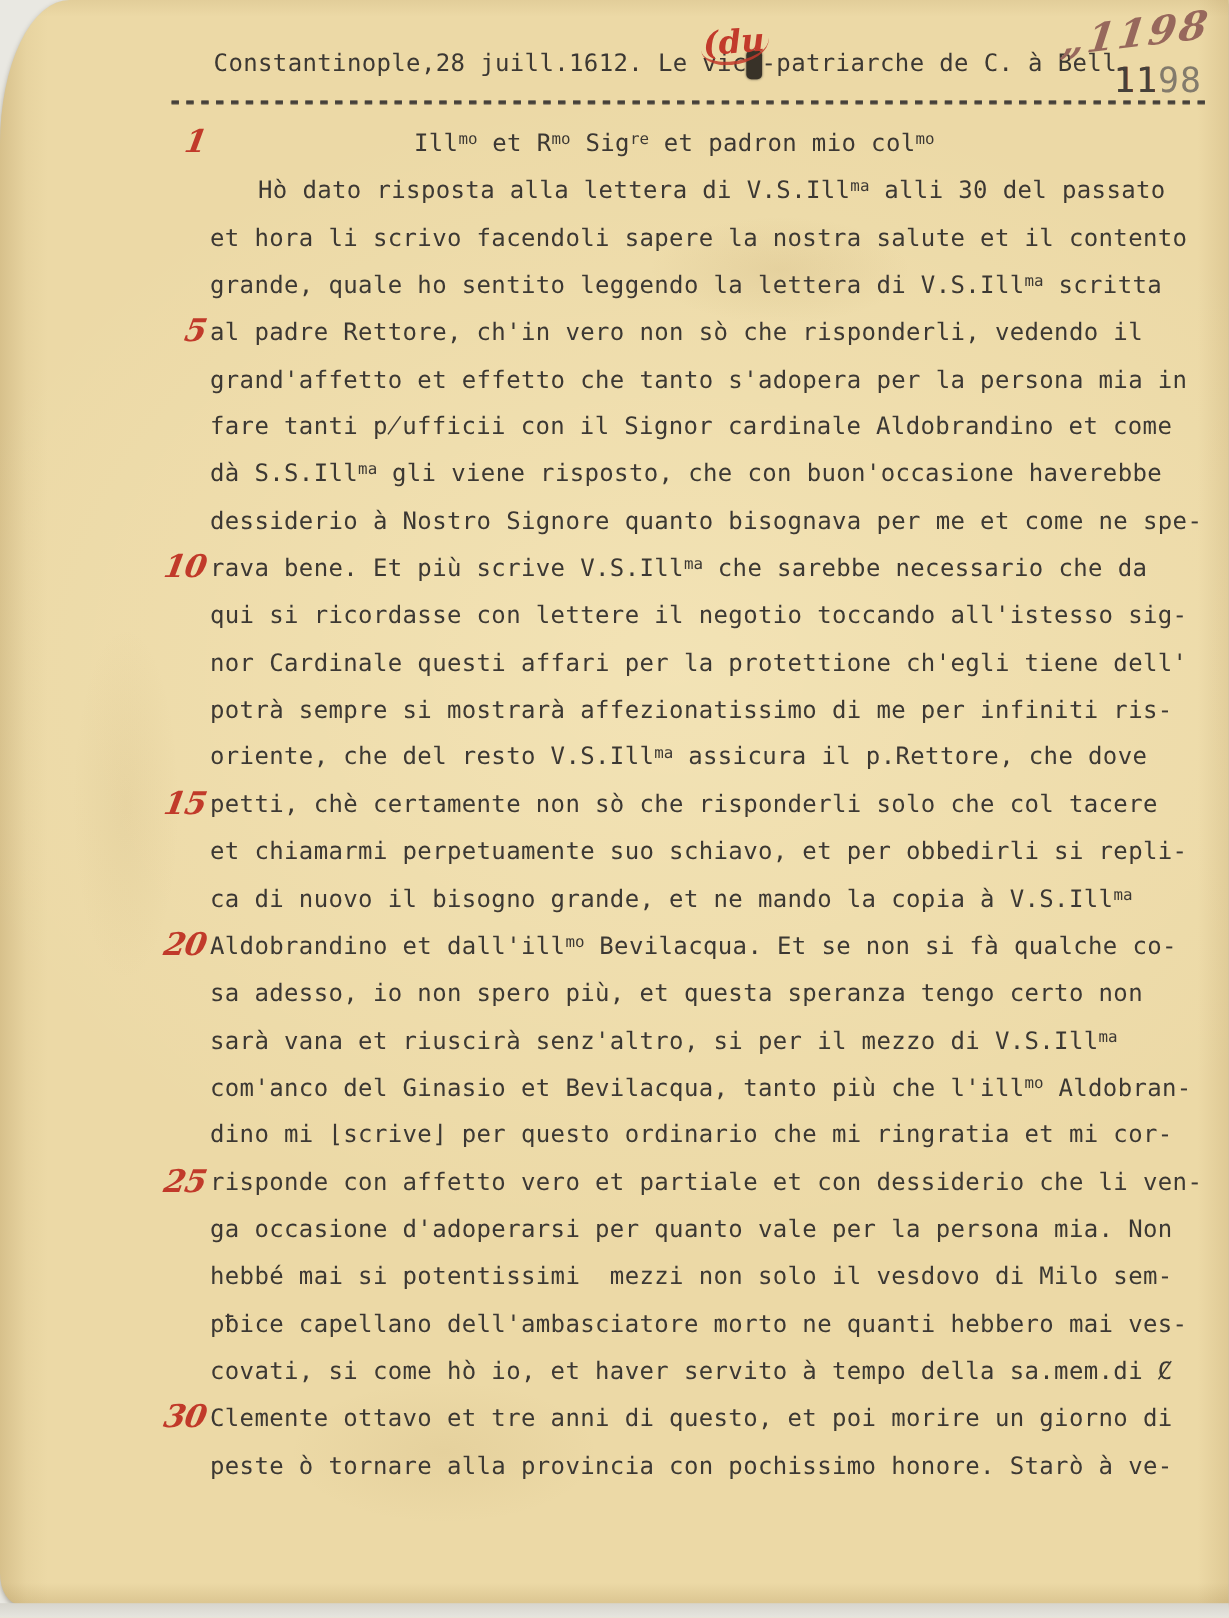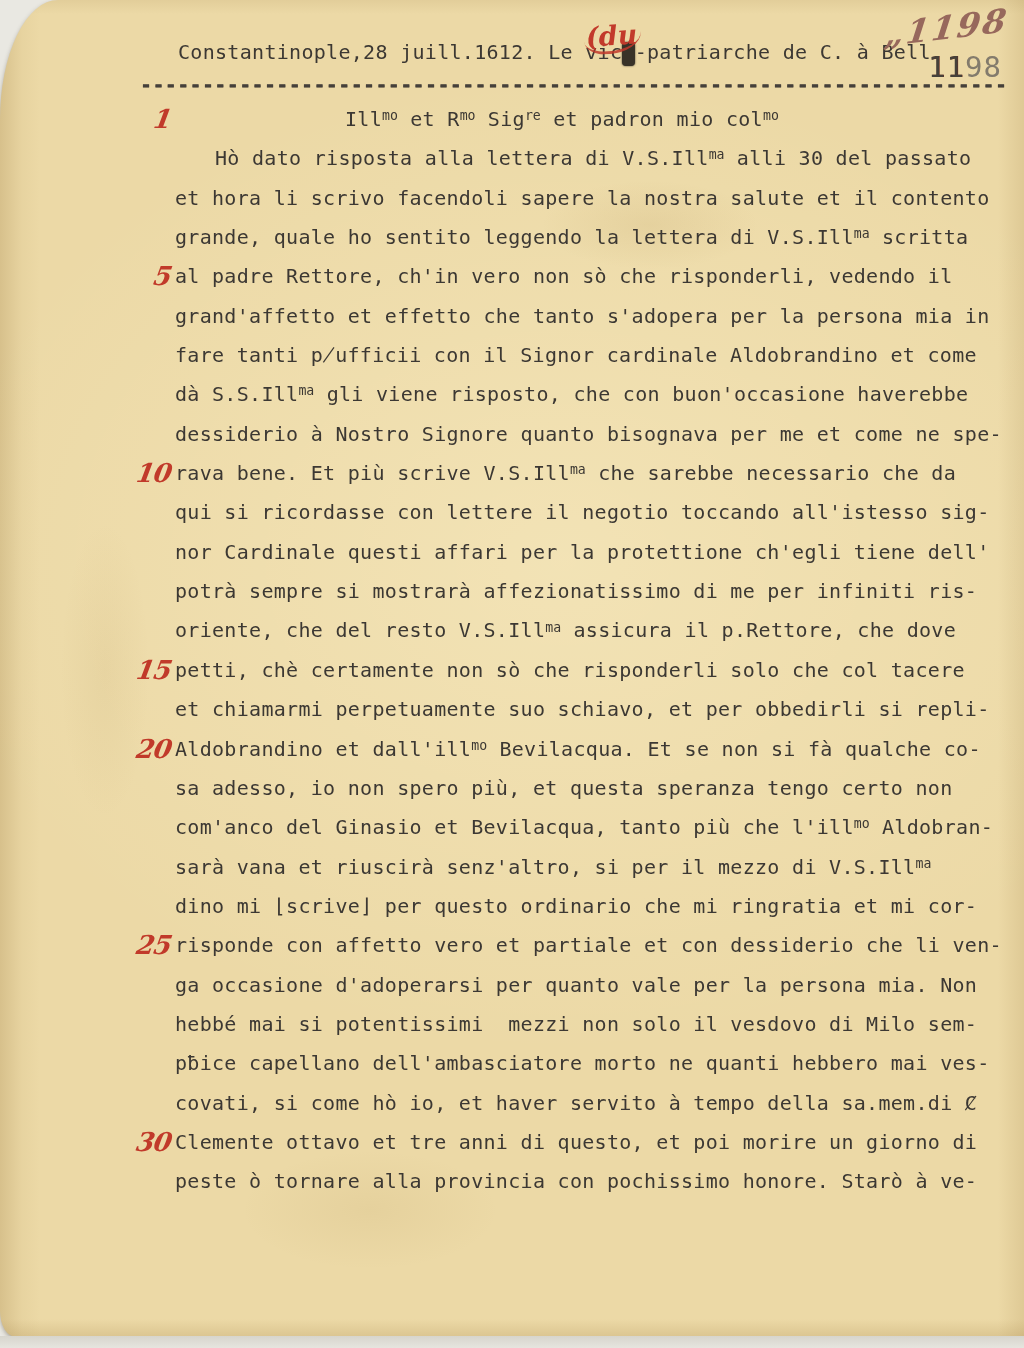--- a/index.html
+++ b/index.html
@@ -130,24 +130,25 @@
       <div class="line"><span class="ltext">fare tanti p̸ufficii con il Signor cardinale Aldobrandino et come</span></div>
       <div class="line"><span class="ltext">dà S.S.Ill<sup>ma</sup> gli viene risposto, che con buon'occasione haverebbe</span></div>
       <div class="line"><span class="ltext">dessiderio à Nostro Signore quanto bisognava per me et come ne spe-</span></div>
       <div class="line"><span class="mnum">10</span><span class="ltext">rava bene. Et più scrive V.S.Ill<sup>ma</sup> che sarebbe necessario che da</span></div>
       <div class="line"><span class="ltext">qui si ricordasse con lettere il negotio toccando all'istesso sig-</span></div>
       <div class="line"><span class="ltext">nor Cardinale questi affari per la protettione ch'egli tiene dell'</span></div>
       <div class="line"><span class="ltext">potrà sempre si mostrarà affezionatissimo di me per infiniti ris-</span></div>
       <div class="line"><span class="ltext">oriente, che del resto V.S.Ill<sup>ma</sup> assicura il p.Rettore, che dove</span></div>
       <div class="line"><span class="mnum">15</span><span class="ltext">petti, chè certamente non sò che risponderli solo che col tacere</span></div>
       <div class="line"><span class="ltext">et chiamarmi perpetuamente suo schiavo, et per obbedirli si repli-</span></div>
+      <div class="line"><span class="ltext">ca di nuovo il bisogno grande, et ne mando la copia à V.S.Ill<sup>ma</sup></span></div>
       <div class="line"><span class="mnum">20</span><span class="ltext">Aldobrandino et dall'ill<sup>mo</sup> Bevilacqua. Et se non si fà qualche co-</span></div>
       <div class="line"><span class="ltext">sa adesso, io non spero più, et questa speranza tengo certo non</span></div>
+      <div class="line"><span class="ltext">sarà vana et riuscirà senz'altro, si per il mezzo di V.S.Ill<sup>ma</sup></span></div>
       <div class="line"><span class="ltext">com'anco del Ginasio et Bevilacqua, tanto più che l'ill<sup>mo</sup> Aldobran-</span></div>
-      <div class="line"><span class="ltext">sarà vana et riuscirà senz'altro, si per il mezzo di V.S.Ill<sup>ma</sup></span></div>
       <div class="line"><span class="ltext">dino mi ⌊scrive⌋ per questo ordinario che mi ringratia et mi cor-</span></div>
       <div class="line"><span class="mnum">25</span><span class="ltext">risponde con affetto vero et partiale et con dessiderio che li ven-</span></div>
       <div class="line"><span class="ltext">ga occasione d'adoperarsi per quanto vale per la persona mia. Non</span></div>
       <div class="line"><span class="ltext">hebbé mai si potentissimi  mezzi non solo il vesdovo di Milo sem-</span></div>
       <div class="line"><span class="ltext">pƀice capellano dell'ambasciatore morto ne quanti hebbero mai ves-</span></div>
       <div class="line"><span class="ltext">covati, si come hò io, et haver servito à tempo della sa.mem.di Ȼ</span></div>
       <div class="line"><span class="mnum">30</span><span class="ltext">Clemente ottavo et tre anni di questo, et poi morire un giorno di</span></div>
       <div class="line"><span class="ltext">peste ò tornare alla provincia con pochissimo honore. Starò à ve-</span></div>
     </div>
 </div>

